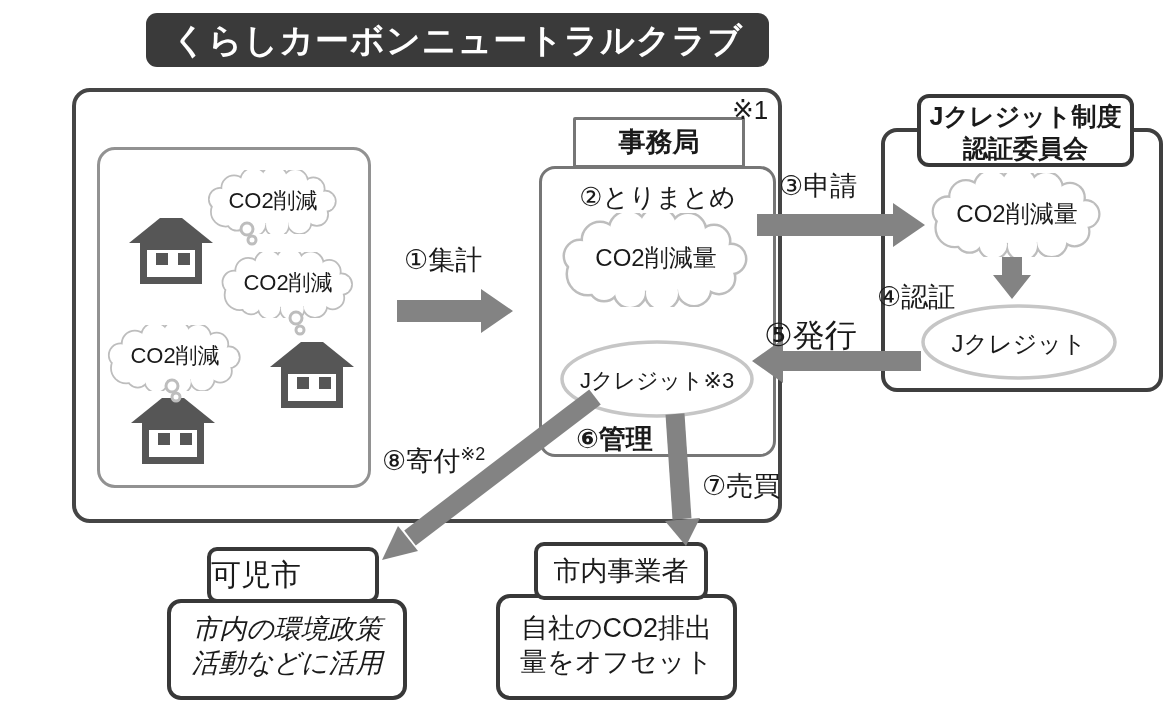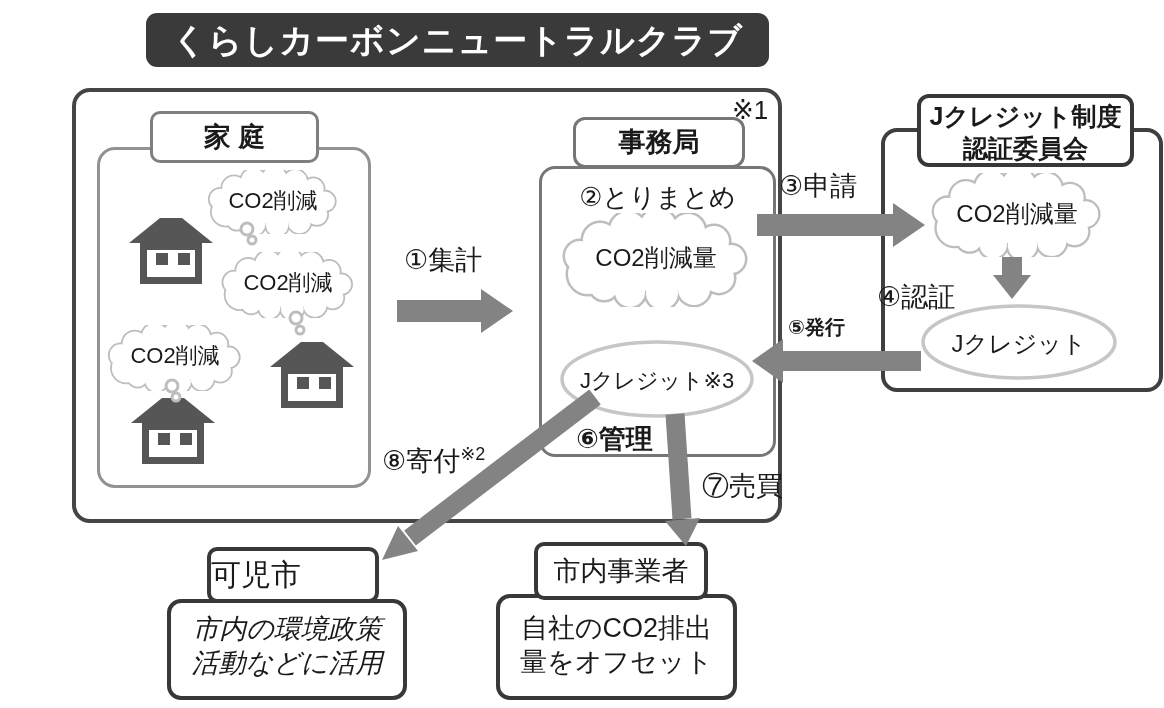--- a/index.html
+++ b/index.html
@@ -15,21 +15,21 @@
     border-radius:11px;color:#ffffff;font-size:34px;font-weight:bold;
     text-align:center;line-height:54px;letter-spacing:1px;z-index:3;white-space:nowrap;
   }
   
   .boxlayer{z-index:1;}
   #outer-box{left:48px;top:88px;width:710px;height:435px;border:4px solid #454545;border-radius:18px;box-sizing:border-box;}
   #household-box{left:73px;top:147px;width:274px;height:341px;border:3px solid #929292;border-radius:18px;box-sizing:border-box;}
   #household-label{left:126px;top:111px;width:169px;height:52px;border:3px solid #7f7f7f;border-radius:10px;background:#fff;
     box-sizing:border-box;font-size:27px;font-weight:bold;text-align:center;line-height:46px;}
   #secretariat-box{left:515px;top:166px;width:237px;height:291px;border:3px solid #767676;border-radius:16px;box-sizing:border-box;}
-  #secretariat-label{left:549px;top:117px;width:172px;height:51px;border:3px solid #767676;border-radius:12px;background:#fff;
+  #secretariat-label{left:549px;top:117px;width:172px;height:51px;border:3px solid #767676;border-radius:2px;background:#fff;
     box-sizing:border-box;font-size:27px;font-weight:bold;text-align:center;line-height:45px;}
   #committee-box{left:857px;top:128px;width:282px;height:264px;border:4px solid #3f3f3f;border-radius:16px;box-sizing:border-box;}
   #committee-label{left:893px;top:94px;width:217px;height:73px;border:4px solid #383838;border-radius:12px;background:#fff;
     box-sizing:border-box;font-size:25px;font-weight:bold;text-align:center;line-height:32px;padding-top:2px;}
   #kani-box{left:143px;top:599px;width:240px;height:101px;border:4px solid #383838;border-radius:14px;box-sizing:border-box;}
   #kani-label{left:183px;top:547px;width:172px;height:56px;border:4px solid #383838;border-radius:10px;background:#fff;
     box-sizing:border-box;font-size:30px;line-height:48px;}
   #biz-box{left:472px;top:594px;width:241px;height:106px;border:4px solid #383838;border-radius:14px;box-sizing:border-box;}
   #biz-label{left:510px;top:542px;width:174px;height:58px;border:4px solid #383838;border-radius:10px;background:#fff;
     box-sizing:border-box;font-size:27px;text-align:center;line-height:50px;}
@@ -40,41 +40,40 @@
   #note1{left:708px;top:95px;font-size:26px;}
   #cloud1-txt{left:176px;top:186px;width:146px;text-align:center;font-size:22px;}
   #cloud2-txt{left:193px;top:268px;width:142px;text-align:center;font-size:22px;}
   #cloud3-txt{left:67px;top:341px;width:168px;text-align:center;font-size:22px;}
   #step1-txt{left:380px;top:242px;font-size:27px;}
   #step2-txt{left:515px;top:180px;width:237px;text-align:center;font-size:26px;}
   #sec-cloud-txt{left:532px;top:242px;width:200px;text-align:center;font-size:24px;}
   #sec-ellipse-txt{left:538px;top:366px;width:190px;text-align:center;font-size:22px;}
   #step6-txt{left:552px;top:421px;font-size:27px;font-weight:bold;}
   #step3-txt{left:755px;top:168px;font-size:27px;}
-  #step5-txt{left:764px;top:314px;font-size:20px;font-weight:bold;}
+  #step5-txt{left:740px;top:314px;font-size:32px;}
   #step4-txt{left:853px;top:279px;font-size:27px;}
   #com-cloud-txt{left:896px;top:198px;width:194px;text-align:center;font-size:24px;}
   #com-ellipse-txt{left:899px;top:328px;width:192px;text-align:center;font-size:24px;}
-  #step7-txt{left:678px;top:468px;font-size:27px;font-family:Liberation Mono, monospace;}
+  #step7-txt{left:678px;top:468px;font-size:27px;}
   #step8-txt{left:358px;top:443px;font-size:27px;}
   #step8-txt sup{font-size:18px;}
   #kani-desc{left:143px;top:612px;width:240px;text-align:center;font-size:27px;line-height:34px;font-style:italic;}
   #biz-desc{left:472px;top:611px;width:241px;text-align:center;font-size:27px;line-height:34px;}
 </style>
 </head>
 <body>
 
 <div id="stage">
 
   <div id="banner" class="abs">くらしカーボンニュートラルクラブ</div>
 
   <div id="outer-box" class="abs boxlayer"></div>
 
   <div id="household-box" class="abs boxlayer"></div>
-  <div id="household-label" class="abs boxlayer">家 庭</div>
 
   <div id="secretariat-box" class="abs boxlayer"></div>
   <div id="secretariat-label" class="abs boxlayer">事務局</div>
 
   <div id="committee-box" class="abs boxlayer"></div>
   <div id="committee-label" class="abs boxlayer">
     <div>Jクレジット制度</div>
     <div>認証委員会</div>
   </div>
 

